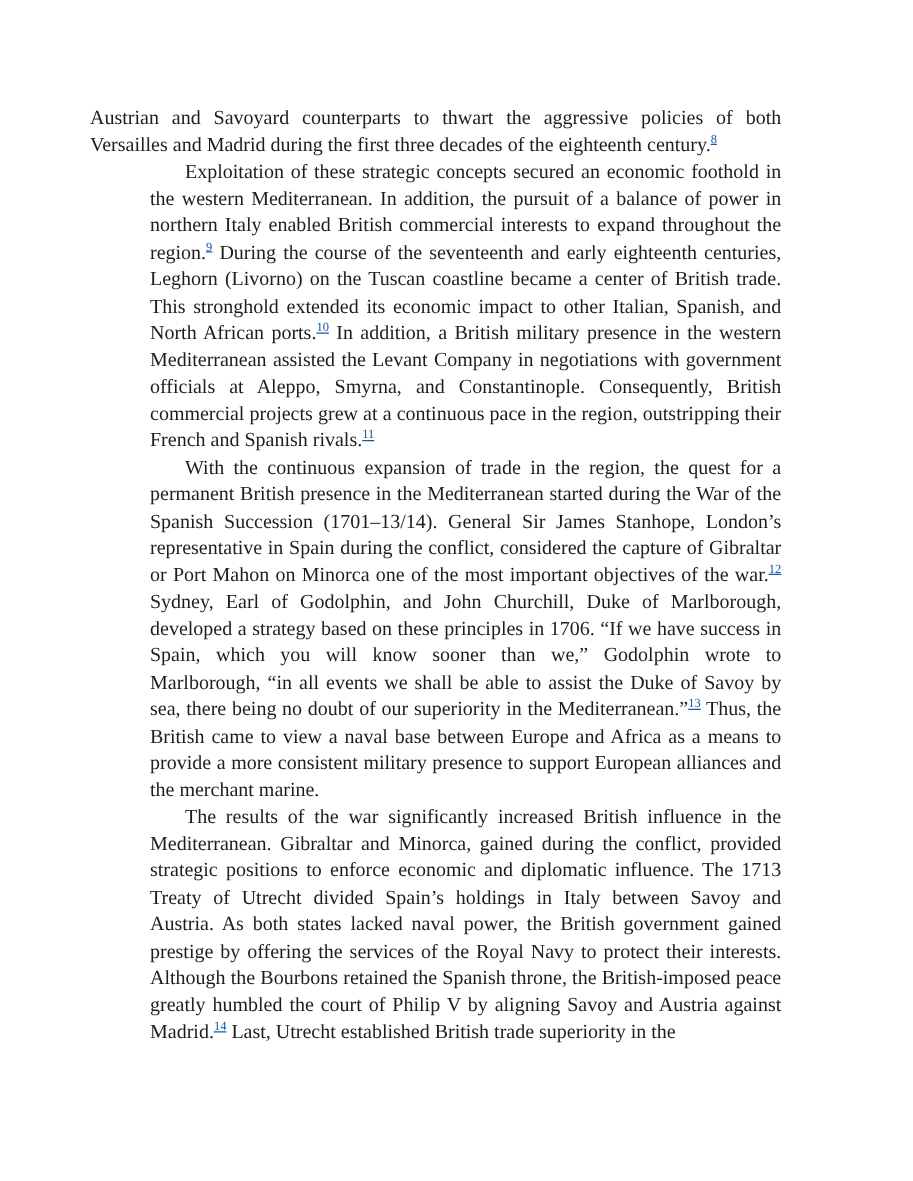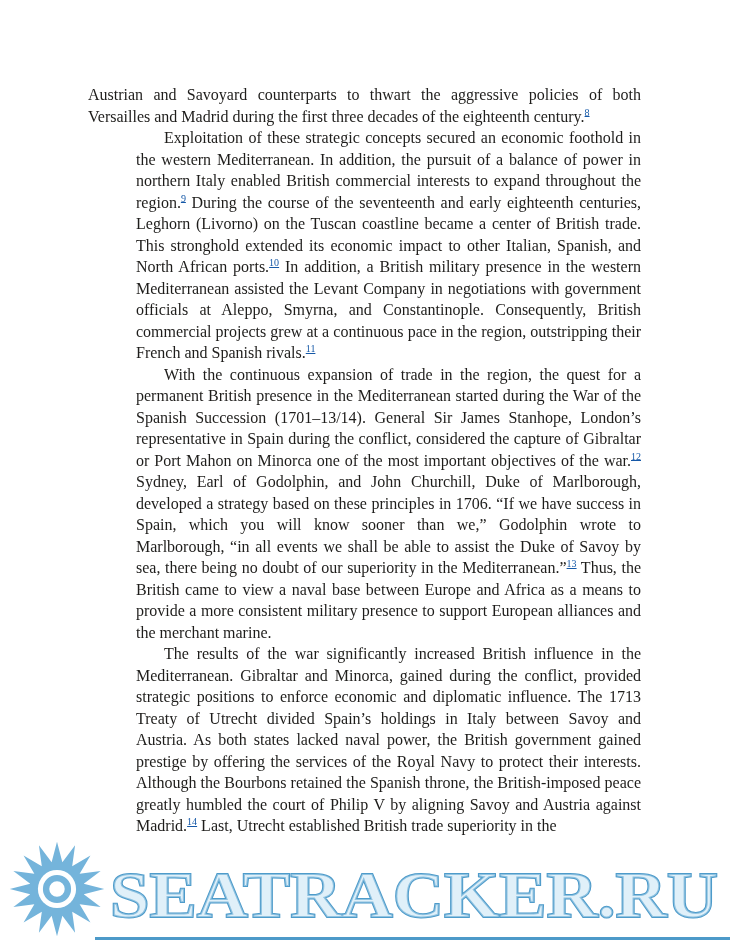--- a/index.html
+++ b/index.html
@@ -11,21 +11,21 @@
     position: relative;
     width: 730px;
     height: 945px;
     background: #ffffff;
     overflow: hidden;
     font-family: "Liberation Serif", serif;
   }
   .text-block {
     position: absolute;
     top: 84px;
-    left: 88px;
+    left: 72px;
     width: 553px;
     color: #1e1d1b;
     font-size: 16px;
     line-height: 21.5px;
     text-align: justify;
   }
   .para {
     margin: 0;
   }
   .para.indent {
@@ -87,25 +87,14 @@
 
 <div class="page">
 
   <div class="text-block">
       <p class="para"><span>Austrian and Savoyard counterparts to thwart the aggressive policies of both Versailles and Madrid during the first three decades of the eighteenth century.</span><a class="footnote-ref">8</a></p>
       <p class="para indent"><span>Exploitation of these strategic concepts secured an economic foothold in the western Mediterranean. In addition, the pursuit of a balance of power in northern Italy enabled British commercial interests to expand throughout the region.</span><a class="footnote-ref">9</a><span> During the course of the seventeenth and early eighteenth centuries, Leghorn (Livorno) on the Tuscan coastline became a center of British trade. This stronghold extended its economic impact to other Italian, Spanish, and North African ports.</span><a class="footnote-ref">10</a><span> In addition, a British military presence in the western Mediterranean assisted the Levant Company in negotiations with government officials at Aleppo, Smyrna, and Constantinople. Consequently, British commercial projects grew at a continuous pace in the region, outstripping their French and Spanish rivals.</span><a class="footnote-ref">11</a></p>
       <p class="para indent"><span>With the continuous expansion of trade in the region, the quest for a permanent British presence in the Mediterranean started during the War of the Spanish Succession (1701–13/14). General Sir James Stanhope, London’s representative in Spain during the conflict, considered the capture of Gibraltar or Port Mahon on Minorca one of the most important objectives of the war.</span><a class="footnote-ref">12</a><span> Sydney, Earl of Godolphin, and John Churchill, Duke of Marlborough, developed a strategy based on these principles in 1706. “If we have success in Spain, which you will know sooner than we,” Godolphin wrote to Marlborough, “in all events we shall be able to assist the Duke of Savoy by sea, there being no doubt of our superiority in the Mediterranean.”</span><a class="footnote-ref">13</a><span> Thus, the British came to view a naval base between Europe and Africa as a means to provide a more consistent military presence to support European alliances and the merchant marine.</span></p>
       <p class="para indent"><span>The results of the war significantly increased British influence in the Mediterranean. Gibraltar and Minorca, gained during the conflict, provided strategic positions to enforce economic and diplomatic influence. The 1713 Treaty of Utrecht divided Spain’s holdings in Italy between Savoy and Austria. As both states lacked naval power, the British government gained prestige by offering the services of the Royal Navy to protect their interests. Although the Bourbons retained the Spanish throne, the British-imposed peace greatly humbled the court of Philip V by aligning Savoy and Austria against Madrid.</span><a class="footnote-ref">14</a><span> Last, Utrecht established British trade superiority in the</span></p>
     </div>
 
-  <div class="watermark">
-    <svg class="wm-sun" viewBox="0 0 110 110" xmlns="http://www.w3.org/2000/svg">
-      <polygon fill="#74b4db" points="107,55 84.4,60.9 103,74.9 79.9,71.7 91.8,91.8 71.7,79.9 74.9,103 60.9,84.4 55,107 49.1,84.4 35.1,103 38.3,79.9 18.2,91.8 30.1,71.7 7,74.9 25.6,60.9 3,55 25.6,49.1 7,35.1 30.1,38.3 18.2,18.2 38.3,30.1 35.1,7 49.1,25.6 55,3 60.9,25.6 74.9,7 71.7,30.1 91.8,18.2 79.9,38.3 103,35.1 84.4,49.1"></polygon>
-      <circle cx="55" cy="55" r="21" fill="#ffffff"></circle>
-      <circle cx="55" cy="55" r="12" fill="none" stroke="#74b4db" stroke-width="7"></circle>
-    </svg>
-    <svg class="wm-text-svg" xmlns="http://www.w3.org/2000/svg">
-      <text x="0" y="58" textLength="608" lengthAdjust="spacingAndGlyphs">SEATRACKER.RU</text>
-    </svg>
-    <div class="wm-underline"></div>
-  </div>
 
 </div>
 
 </body></html>

